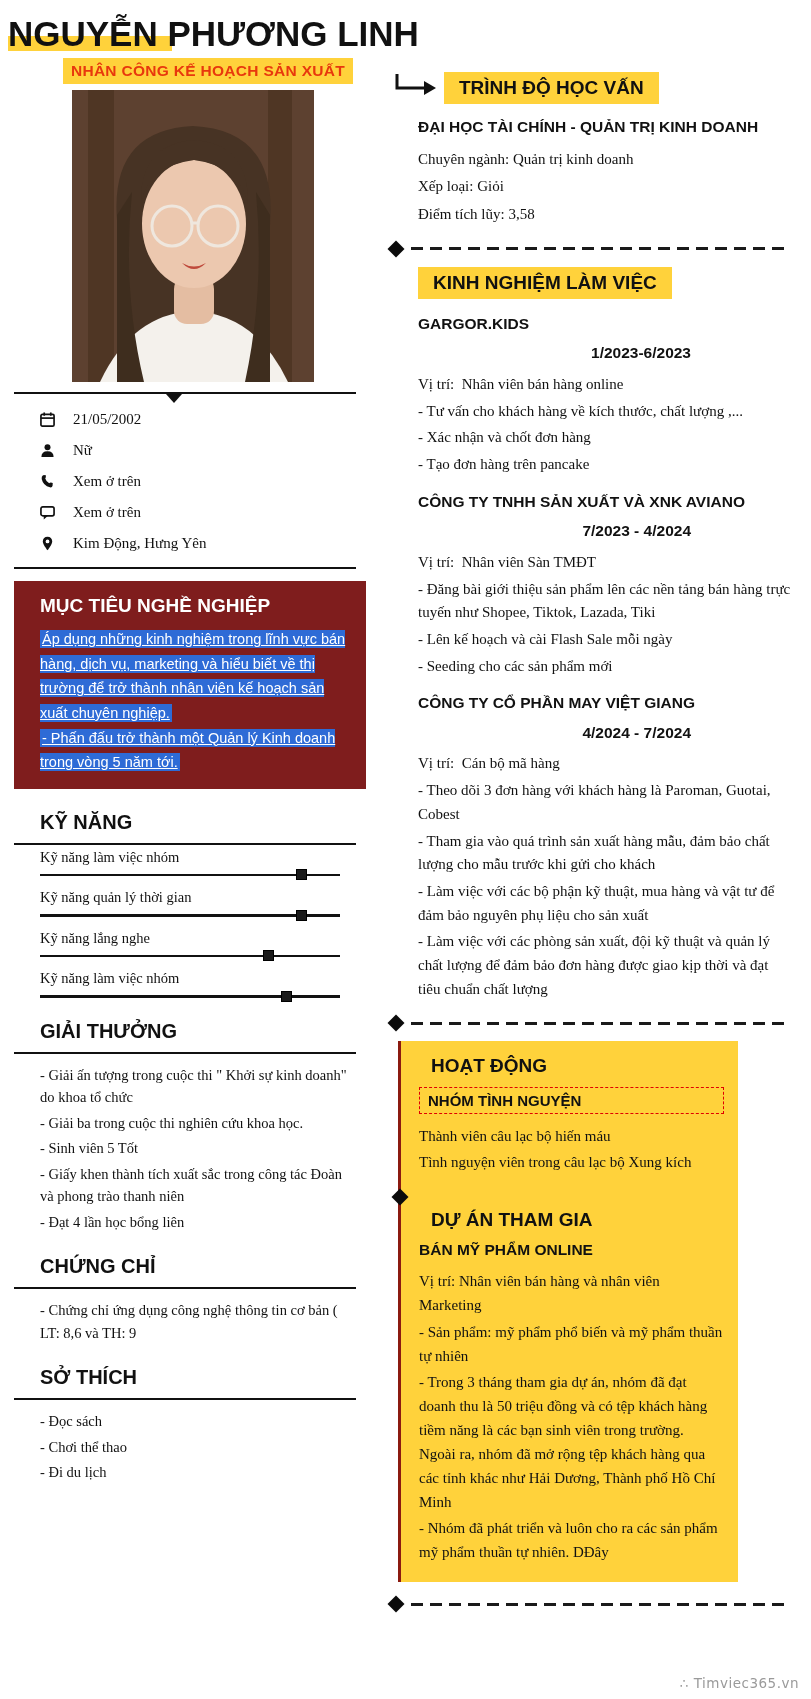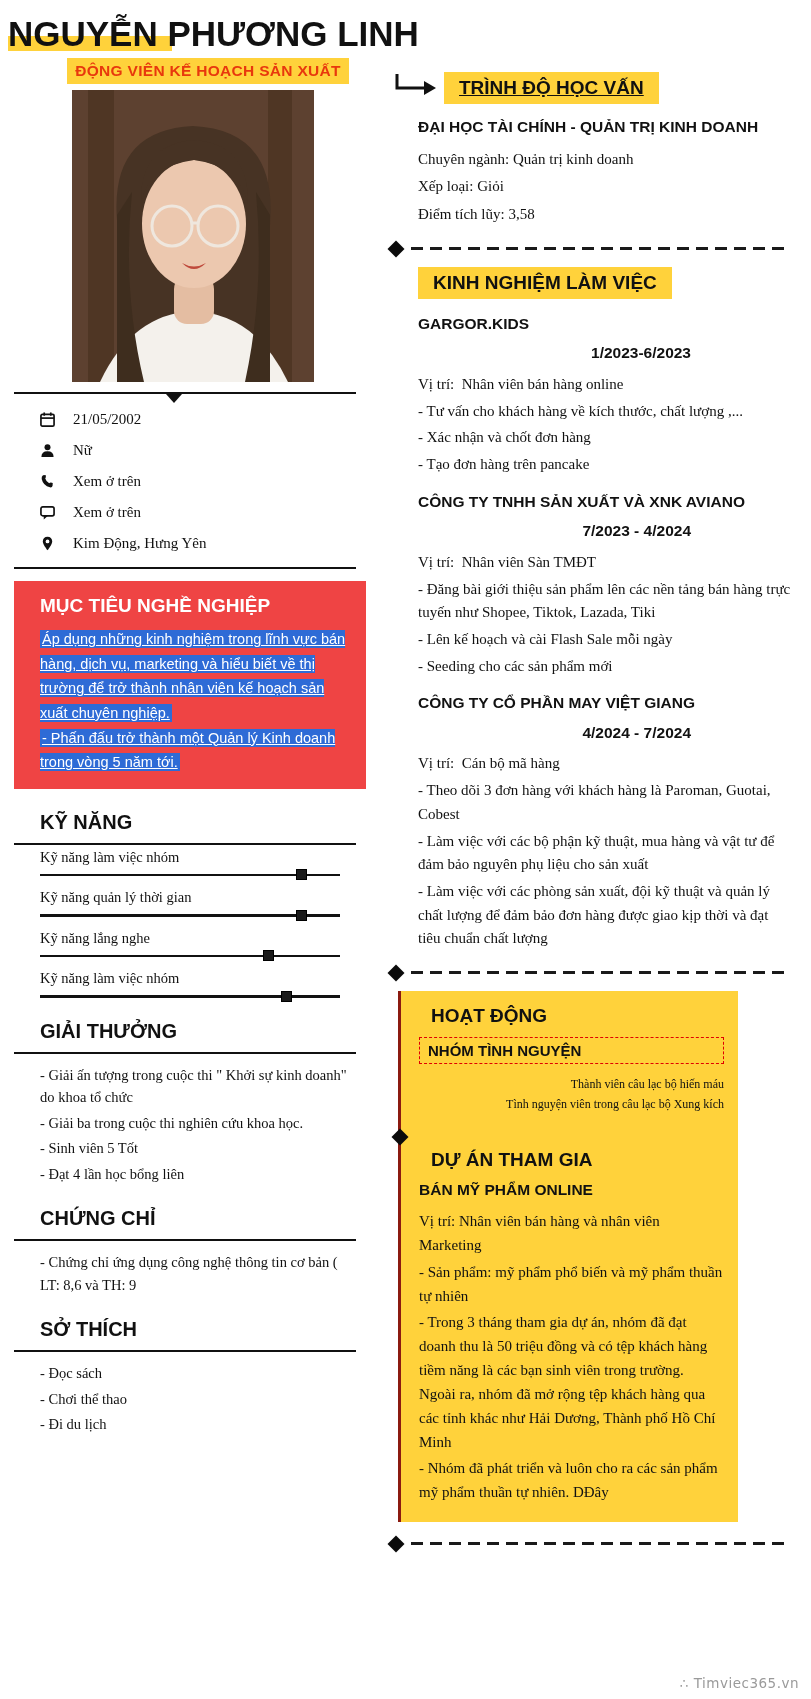--- a/index.html
+++ b/index.html
@@ -31,42 +31,42 @@
     font-family:"Liberation Sans",sans-serif;font-weight:700;font-size:15.5px;
     padding:4px 8px;letter-spacing:.3px;}
   .photo{display:block;margin:2px auto 0 auto;}
   .photo-line{position:relative;margin-top:10px;width:342px;border-bottom:2.5px solid #111;}
   .photo-line .tri{position:absolute;left:152px;top:2px;width:0;height:0;
     border-left:8px solid transparent;border-right:8px solid transparent;border-top:9px solid #111;}
   .pinfo{padding:10px 0 4px 26px;}
   .pinfo-row{display:flex;align-items:center;gap:18px;padding:7px 0;font-size:15px;}
   .pline{width:342px;border-bottom:2.5px solid #111;margin-top:4px;}
 
-  .objective{background:#ef4444;color:#fff;width:352px;margin-top:12px;padding:14px 14px 14px 26px;}
+  .objective{background:#7f1d1d;color:#fff;width:352px;margin-top:12px;padding:14px 14px 14px 26px;}
   .objective h2{font-family:"Liberation Sans",sans-serif;font-size:19px;margin-bottom:10px;font-weight:700;}
   .obj-text{margin:0;}
   .obj-text span{background:var(--blue);color:#fff;text-decoration:underline;
     font-family:"Liberation Sans",sans-serif;font-size:14.5px;line-height:1.7;padding:1px 2px;}
 
   .left-h{font-family:"Liberation Sans",sans-serif;font-weight:700;font-size:20px;
     margin-top:22px;padding:0 0 9px 26px;border-bottom:2.5px solid #111;width:342px;}
 
   .skills{padding:4px 0 0 26px;}
   .skill{margin-bottom:6px;}
   .skill-label{font-size:14.5px;margin-bottom:8px;}
   .skill-track{position:relative;width:300px;height:2.5px;background:#111;margin-bottom:13px;}
   .skill-handle{position:absolute;top:-4.5px;width:11px;height:11px;background:#1a1a1a;border:1px solid #000;}
 
   .l-list{padding:10px 14px 0 26px;font-size:14.5px;line-height:1.55;}
   .l-list > div{margin-bottom:3px;}
 
   
   .r-title{display:inline-block;background:var(--yellow);font-family:"Liberation Sans",sans-serif;
     font-weight:700;font-size:19px;padding:5px 15px;color:#111;}
-  .edu-head{display:flex;align-items:center;margin-top:10px;text-decoration:underline;}
+  .edu-head{display:flex;align-items:center;margin-top:10px;}
   .edu-arrow{margin-left:8px;flex:0 0 auto;}
   .edu-head .r-title{margin-left:6px;}
   .r-body{margin:12px 8px 0 32px;font-size:15px;line-height:1.58;}
   .school{font-family:"Liberation Sans",sans-serif;font-weight:700;font-size:15.5px;margin-bottom:10px;line-height:1.4;}
   .edu-detail{margin-bottom:4px;}
   .r-divider{display:flex;align-items:center;margin:16px 8px 12px 4px;}
   .diamond{width:12px;height:12px;background:#0b0b0b;transform:rotate(45deg);flex:0 0 auto;display:inline-block;}
   .r-divider .dashline{flex:1;height:3px;margin-left:9px;
     background:repeating-linear-gradient(90deg,#1a1a1a 0 12px,transparent 12px 19px);}
   .exp-title-row{margin:2px 0 2px 32px;}
@@ -75,21 +75,21 @@
   .period{font-family:"Liberation Sans",sans-serif;font-weight:700;font-size:15.5px;
     text-align:right;padding-right:100px;margin:7px 0;}
   .job-pos{white-space:pre-wrap;margin-bottom:3px;}
   .bullet{margin-bottom:3px;}
 
   .yellow-box{background:var(--yellow);width:340px;margin-left:12px;margin-top:2px;
     border-left:3px solid #8B1A10;padding:12px 14px 16px 18px;position:relative;}
   .yb-title{font-family:"Liberation Sans",sans-serif;font-weight:700;font-size:19px;margin:2px 0 10px 12px;}
   .group-badge{border:1.5px dashed var(--red-dash);padding:4px 8px;margin-bottom:10px;
     font-family:"Liberation Sans",sans-serif;font-weight:700;font-size:15px;}
-  .yb-item{font-size:12px;line-height:1.7;text-align:right;}
+  .yb-item{font-size:15px;line-height:1.7;}
   .yb-diamond-row{position:relative;height:16px;margin:14px 0 4px;}
   .yb-diamond-row .diamond{position:absolute;left:-25px;top:2px;}
   .proj-name{font-family:"Liberation Sans",sans-serif;font-weight:700;font-size:15.5px;margin:8px 0 10px;}
   .proj-body{font-size:15px;line-height:1.6;}
   .proj-body .bullet{margin-bottom:2px;}
 
   .footer{position:absolute;right:12px;bottom:8px;color:#9a9a9a;font-size:13.5px;
     font-family:"DejaVu Sans",sans-serif;letter-spacing:.5px;}
 </style>
 </head>
@@ -98,21 +98,21 @@
 <header class="header">
   <div class="name-bar"></div>
   <h1 class="name">NGUYỄN PHƯƠNG LINH</h1>
 </header>
 
 <div class="columns">
 
   <div class="left-col">
 
     <div class="subtitle-row">
-      <span class="subtitle">ĐỘNG VIÊN KẾ HOẠCH SẢN XUẤT</span>
+      <span class="subtitle">NHÂN CÔNG KẾ HOẠCH SẢN XUẤT</span>
     </div>
 
     <svg class="photo" width="242" height="292" viewBox="0 0 242 292" role="img">
       <rect width="242" height="292" fill="#5d4130"></rect>
       <rect x="16" y="0" width="26" height="292" fill="#4f3624"></rect>
       <rect x="196" y="0" width="24" height="292" fill="#4f3624"></rect>
       <path d="M45 130 Q38 40 121 36 Q206 40 198 135 L198 292 L45 292 Z" fill="#473324"></path>
       <path d="M28 292 Q60 224 121 221 Q184 224 216 292 Z" fill="#f4f1ec"></path>
       <rect x="102" y="186" width="40" height="48" rx="13" fill="#e4bda2"></rect>
       <ellipse cx="122" cy="134" rx="52" ry="64" fill="#ecc8af"></ellipse>
@@ -201,20 +201,21 @@
             <div class="skill-handle" style="left: calc(82% - 5px);"></div>
           </div>
       </div>
     </div>
 
     <h2 class="left-h">GIẢI THƯỞNG</h2>
     <div class="l-list">
       <div>- Giải ấn tượng trong cuộc thi " Khởi sự kinh doanh" do khoa tổ chức</div>
       <div>- Giải ba trong cuộc thi nghiên cứu khoa học.</div>
       <div>- Sinh viên 5 Tốt</div>
+      <div>- Giấy khen thành tích xuất sắc trong công tác Đoàn và phong trào thanh niên</div>
       <div>- Đạt 4 lần học bổng liên</div>
     </div>
 
     <h2 class="left-h">CHỨNG CHỈ</h2>
     <div class="l-list">
       <div>- Chứng chỉ ứng dụng công nghệ thông tin cơ bản ( LT: 8,6 và TH: 9</div>
     </div>
 
     <h2 class="left-h">SỞ THÍCH</h2>
     <div class="l-list">
@@ -266,20 +267,21 @@
         <div class="bullet">- Đăng bài giới thiệu sản phẩm lên các nền tảng bán hàng trực tuyến như Shopee, Tiktok, Lazada, Tiki</div>
         <div class="bullet">- Lên kế hoạch và cài Flash Sale mỗi ngày</div>
         <div class="bullet">- Seeding cho các sản phẩm mới</div>
       </div>
 
       <div class="job">
         <div class="company">CÔNG TY CỔ PHẦN MAY VIỆT GIANG</div>
         <div class="period">4/2024 - 7/2024</div>
         <div class="job-pos">Vị trí:  Cán bộ mã hàng</div>
         <div class="bullet">- Theo dõi 3 đơn hàng với khách hàng là Paroman, Guotai, Cobest</div>
+        <div class="bullet">- Tham gia vào quá trình sản xuất hàng mẫu, đảm bảo chất lượng cho mẫu trước khi gửi cho khách</div>
         <div class="bullet">- Làm việc với các bộ phận kỹ thuật, mua hàng và vật tư để đảm bảo nguyên phụ liệu cho sản xuất</div>
         <div class="bullet">- Làm việc với các phòng sản xuất, đội kỹ thuật và quản lý chất lượng để đảm bảo đơn hàng được giao kịp thời và đạt tiêu chuẩn chất lượng</div>
       </div>
     </div>
 
     <div class="r-divider">
       <span class="diamond"></span>
       <span class="dashline"></span>
     </div>
 

